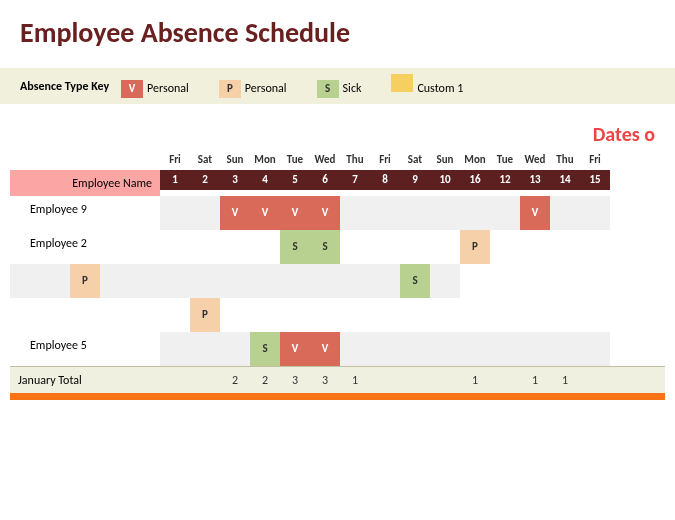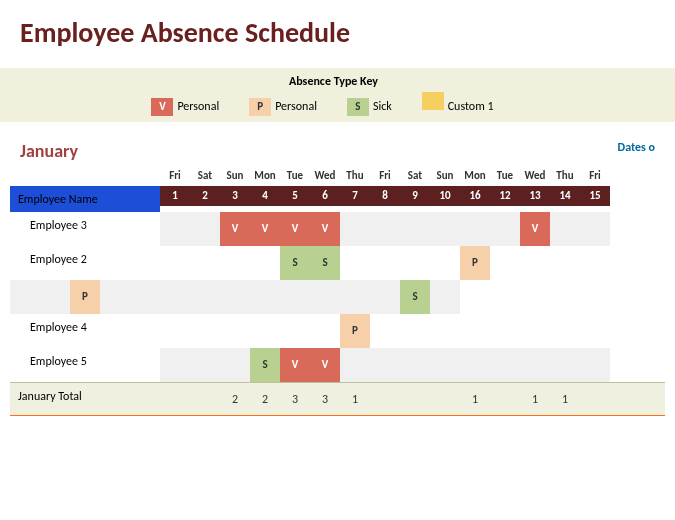--- a/index.html
+++ b/index.html
@@ -1,57 +1,56 @@
 <!DOCTYPE html>
 <html><head>
 <meta charset="utf-8">
 <style>
 * { box-sizing: border-box; margin: 0; padding: 0; }
 body { font-family: Calibri, Arial, sans-serif; background: #fff; width: 675px; height: 520px; overflow: hidden; }
 .title { color: #6b2020; font-size: 28px; font-weight: bold; padding: 15px 20px 18px; }
-.legend { background: #f0f0dc; padding: 6px 20px; display: flex; align-items: center; gap: 4px; font-size: 12px; flex-direction: column; }
+.legend { background: #f0f0dc; padding: 6px 20px; display: flex; align-items: center; gap: 4px; font-size: 12px; }
 .legend-label { font-weight: bold; margin-right: 8px; }
 .legend-cell { width: 22px; height: 18px; display: inline-flex; align-items: center; justify-content: center; font-size: 11px; font-weight: bold; margin-right: 4px; }
 .legend-text { margin-right: 30px; }
 .v-cell { background: #d96a5a; color: #fff; }
 .p-cell { background: #f5d0a8; color: #333; }
 .s-cell { background: #b8d090; color: #333; }
 .c1-cell { background: #f5d060; }
 .month-row { display: flex; padding: 18px 20px 4px; }
 .month { color: #a04040; font-size: 18px; font-weight: bold; width: 150px; }
-.dates-label { color: #0369a1; font-size: 12px; font-weight: bold; margin-left: auto; }
+.dates-label { color: #ef4444; font-size: 20px; font-weight: bold; margin-left: auto; }
 .grid { padding: 0 10px; }
 .row { display: flex; align-items: stretch; min-height: 20px; }
 .emp-col { width: 150px; font-size: 12px; padding: 6px 8px; }
 .day { width: 30px; text-align: center; font-size: 11px; display: flex; align-items: center; justify-content: center; }
 .day-header { font-weight: bold; font-size: 11px; color: #333; }
 .date-header { background: #5c2020; color: #fff; font-weight: bold; font-size: 11px; height: 20px; }
-.emp-header { background: #1d4ed8; font-weight: 500; font-size: 12px; }
+.emp-header { background: #fca5a5; font-weight: 500; font-size: 12px; text-align: right; }
 .data-row { height: 34px; }
 .odd-cell { background: #f0f0f0; }
 .abs-v { background: #d96a5a; color: #fff; font-weight: bold; }
 .abs-s { background: #b8d090; color: #333; font-weight: bold; }
 .abs-p { background: #f5d0a8; color: #333; font-weight: bold; }
-.total-row { background: #f0f0e0; border-top: 1px solid #c0c0a0; border-bottom: 1px solid #f97316; height: 34px; }
+.total-row { background: #f0f0e0; border-top: 1px solid #c0c0a0; border-bottom: 7px solid #f97316; height: 34px; }
 .total-row .emp-col { font-size: 12px; }
 .total-row .day { font-size: 12px; color: #333; }
 .indent { padding-left: 20px; }
 </style>
 </head>
 <body>
 
 <div class="title">Employee Absence Schedule</div>
 
 <div class="legend">
   <span class="legend-label">Absence Type Key</span>
   <span id="legend-items"><span class="legend-cell v-cell">V</span><span class="legend-text">Personal</span><span class="legend-cell p-cell">P</span><span class="legend-text">Personal</span><span class="legend-cell s-cell">S</span><span class="legend-text">Sick</span><span class="legend-cell c1-cell"></span><span class="legend-text">Custom 1</span></span>
 </div>
 
 <div class="month-row">
-  <div class="month">January</div>
   <div class="dates-label">Dates o</div>
 </div>
 
 <div class="grid">
   <div class="row" id="daynames-row">
     <div class="emp-col"></div>
   <div class="day day-header">Fri</div>
       <div class="day day-header">Sat</div>
       <div class="day day-header">Sun</div>
       <div class="day day-header">Mon</div>
@@ -80,21 +79,21 @@
       <div class="day date-header">9</div>
       <div class="day date-header">10</div>
       <div class="day date-header">16</div>
       <div class="day date-header">12</div>
       <div class="day date-header">13</div>
       <div class="day date-header">14</div>
       <div class="day date-header">15</div>
     </div>
   <div id="emp-rows">
       <div class="row data-row">
-        <div class="emp-col indent">Employee 3</div>
+        <div class="emp-col indent">Employee 9</div>
         <div class="day odd-cell"></div>
         <div class="day odd-cell"></div>
         <div class="day abs-v">V</div>
         <div class="day abs-v">V</div>
         <div class="day abs-v">V</div>
         <div class="day abs-v">V</div>
         <div class="day odd-cell"></div>
         <div class="day odd-cell"></div>
         <div class="day odd-cell"></div>
         <div class="day odd-cell"></div>
@@ -133,21 +132,20 @@
         <div class="day odd-cell"></div>
         <div class="day odd-cell"></div>
         <div class="day odd-cell"></div>
         <div class="day odd-cell"></div>
         <div class="day odd-cell"></div>
         <div class="day odd-cell"></div>
         <div class="day abs-s">S</div>
         <div class="day odd-cell"></div>
       </div>
       <div class="row data-row">
-        <div class="emp-col indent">Employee 4</div>
         <div class="day"></div>
         <div class="day"></div>
         <div class="day"></div>
         <div class="day"></div>
         <div class="day"></div>
         <div class="day"></div>
         <div class="day abs-p">P</div>
         <div class="day"></div>
         <div class="day"></div>
         <div class="day"></div>

